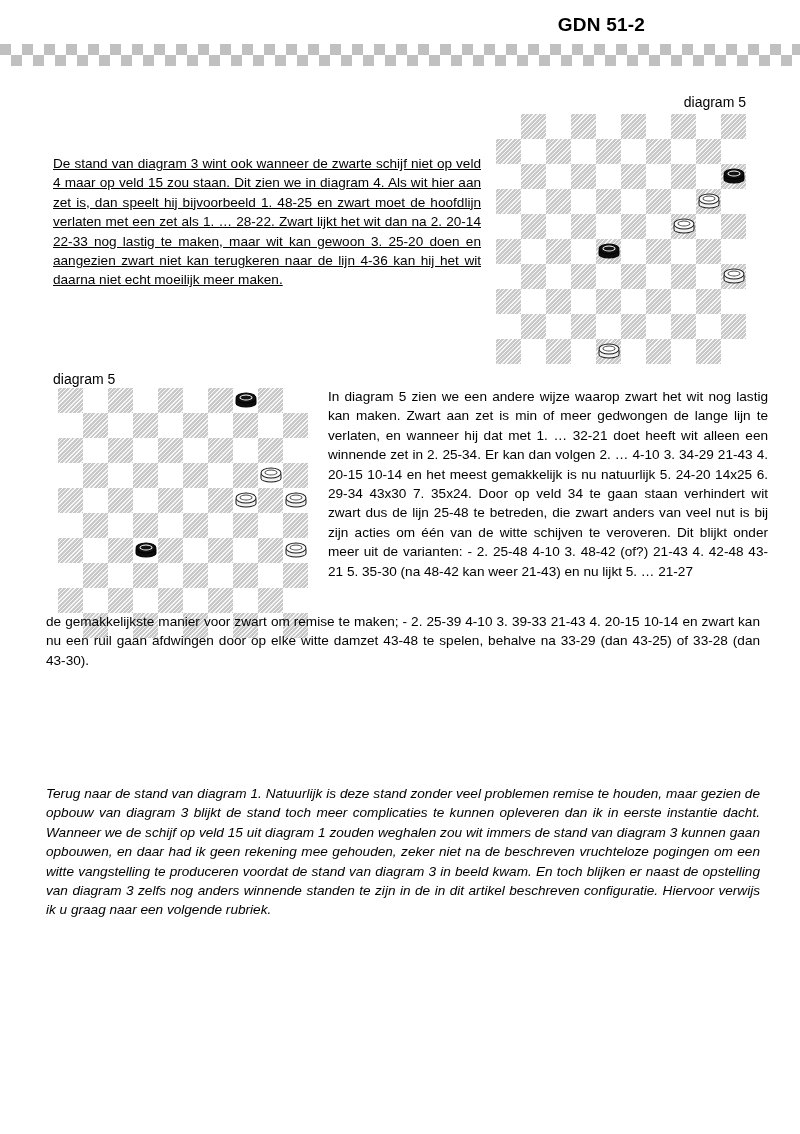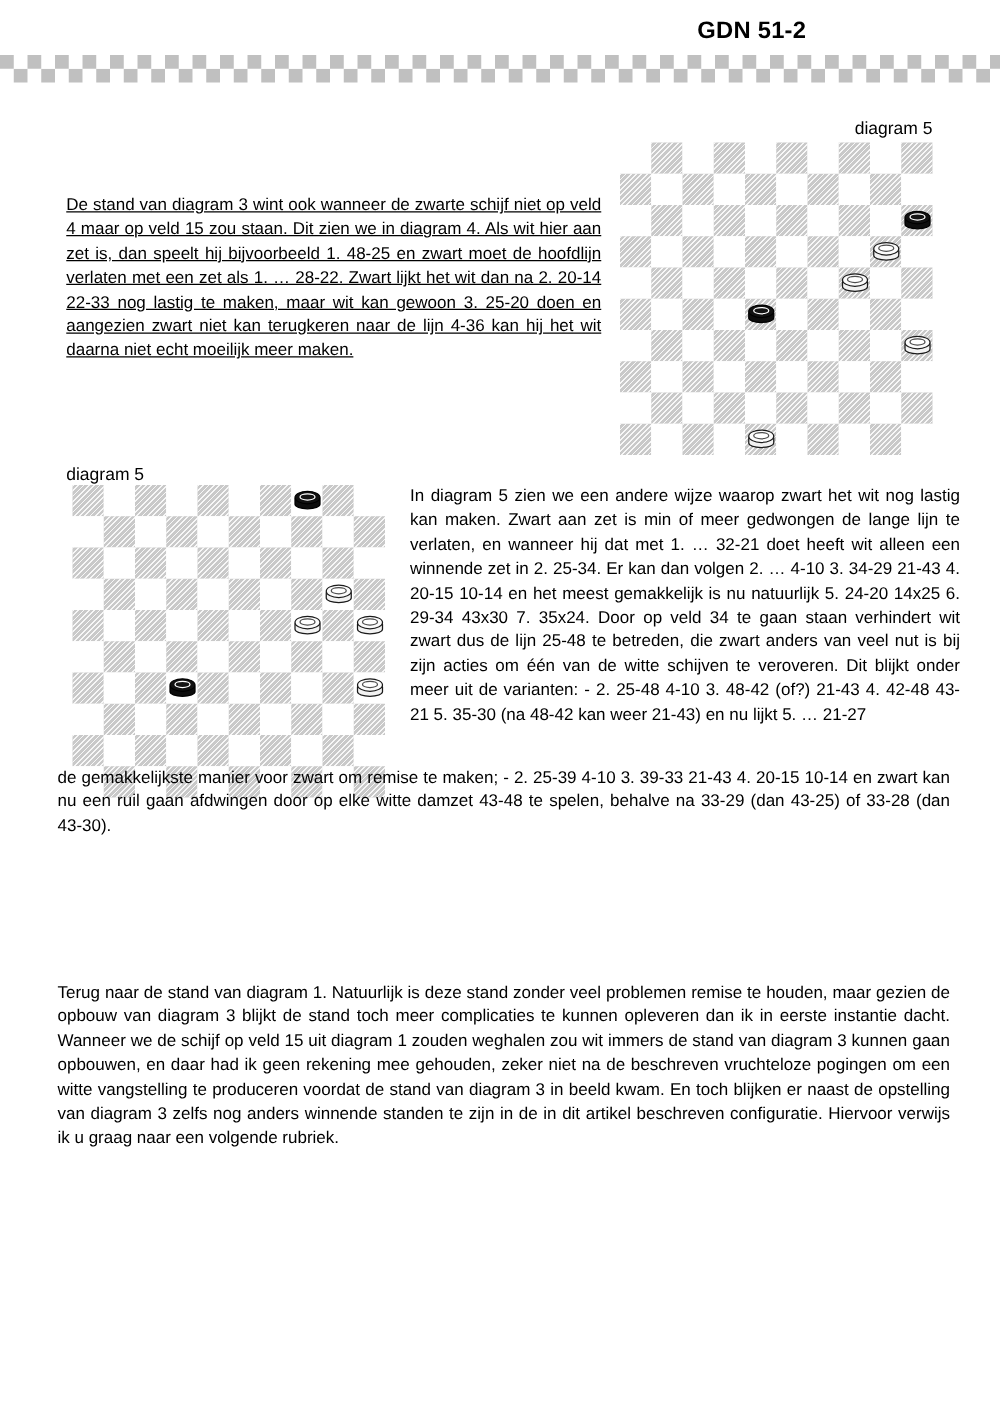--- a/index.html
+++ b/index.html
@@ -27,21 +27,21 @@
 
   
   .txt{font-size:13.6px;line-height:19.4px;text-align:justify;}
   .cap{font-size:14px;line-height:17px;}
 
   #p1{position:absolute;left:53px;top:154px;width:428px;text-decoration:underline;}
   #cap5{position:absolute;left:53px;top:371px;}
   #p2{position:absolute;left:328px;top:387px;width:440px;}
   #p3{position:absolute;left:46px;top:612px;width:714px;}
   #p4{position:absolute;left:46px;top:721px;width:714px;}
-  #p5{position:absolute;left:46px;top:784px;width:714px;}
+  #p5{position:absolute;left:46px;top:784px;width:714px;font-style:italic;}
   #cap4{position:absolute;left:0;top:94px;width:746px;text-align:right;}
 
   .pageno{
     position:absolute;left:0;right:58px;top:1078px;
     text-align:right;font-size:14px;
   }
 
   
   .board{position:absolute;display:grid;
     grid-template-columns:repeat(10,25px);

